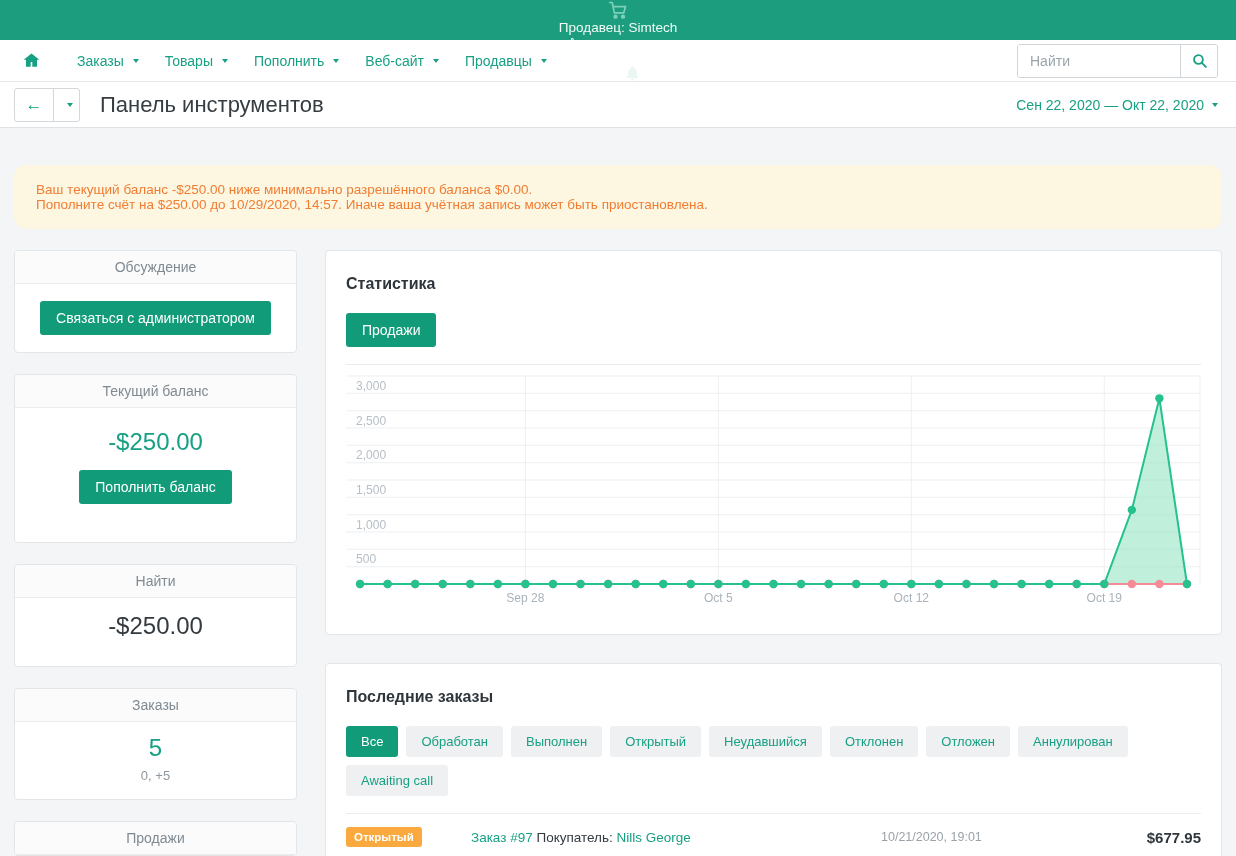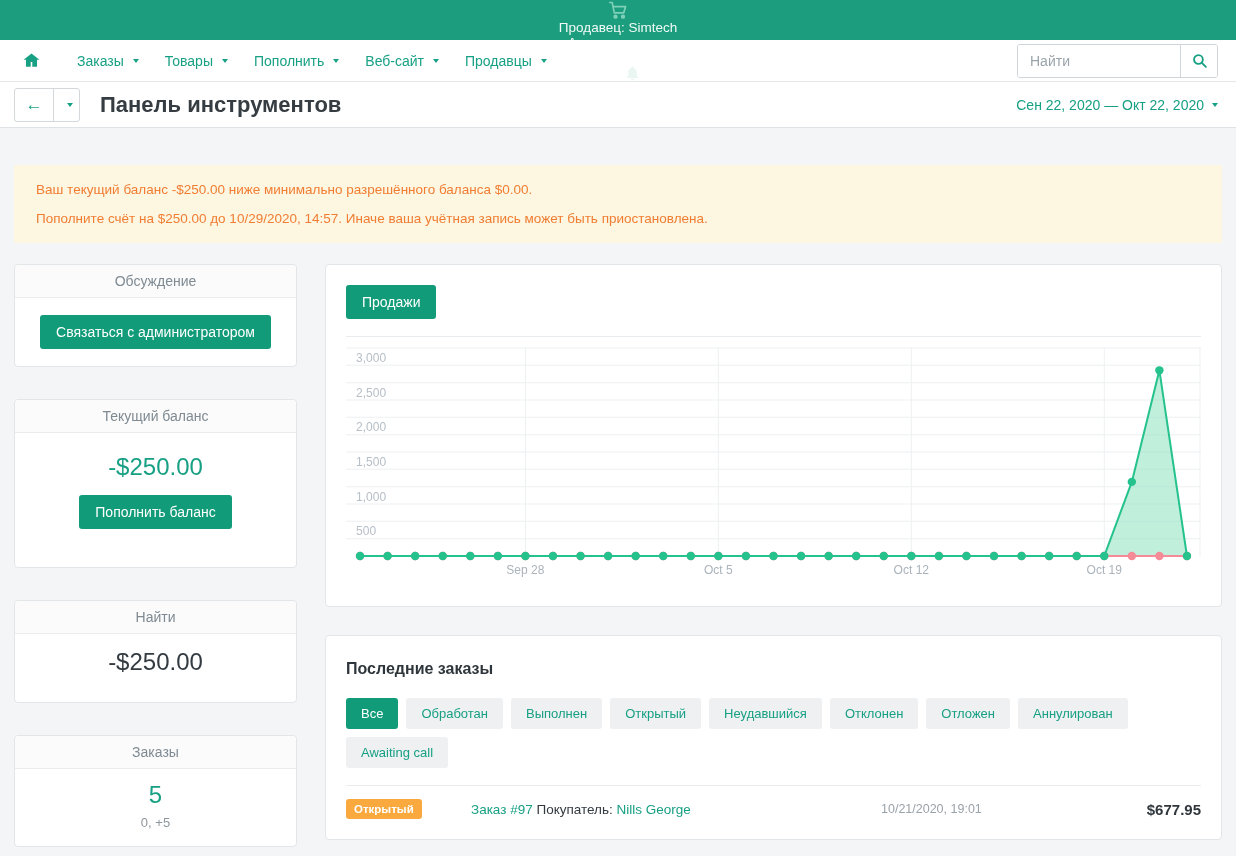--- a/index.html
+++ b/index.html
@@ -29,29 +29,29 @@
   .nav-item span{margin-right:2px;}
   .searchbox{margin-left:auto; display:flex; align-items:stretch; border:1px solid #cfd5d8; border-radius:3px; overflow:hidden; background:#fff; height:34px; margin-right:4px;}
   .searchbox input{border:none; outline:none; width:162px; padding:4px 12px; font-size:14px; color:#555; font-family:inherit;}
   .searchbox input::placeholder{color:#9aa4ab;}
   .searchbox button{width:37px; border:none; border-left:1px solid #cfd5d8; background:#fff; display:flex; align-items:center; justify-content:center; cursor:pointer;}
   
   .titlebar{height:46px; background:#fff; border-bottom:1px solid #dfe3e5; display:flex; align-items:center; padding:0 18px 0 14px;}
   .back-split{display:flex; border:1px solid #d4d8da; border-radius:3px; overflow:hidden; background:#fff; height:34px;}
   .back-split .bk{width:38px; display:flex; align-items:center; justify-content:center; cursor:pointer; color:var(--teal-link); font-size:17px; font-weight:bold;}
   .back-split .dd{width:26px; display:flex; align-items:center; justify-content:center; border-left:1px solid #d4d8da; cursor:pointer;}
-  .page-title{font-size:22px; font-weight:700; color:#363d42; margin-left:20px;}
+  .page-title{font-size:22px; font-weight:400; color:#363d42; margin-left:20px;}
   .daterange{margin-left:auto; color:var(--teal-link); font-size:14px; display:flex; align-items:center; cursor:pointer;}
   
   .content{padding:0 14px;}
-  .alert{margin-top:37px; background:var(--alert-bg); border-radius:0; padding:17px 22px; color:var(--alert-text); font-size:13.5px;}
-  .alert p + p{margin-top:14px;}
+  .alert{margin-top:37px; background:var(--alert-bg); border-radius:12px; padding:17px 22px; color:var(--alert-text); font-size:13.5px;}
+  .alert p + p{}
   .layout{display:flex; gap:28px; margin-top:21px; align-items:flex-start;}
   .sidebar{width:283px; flex:none;}
-  .card{background:#fff; border:1px solid var(--card-border); border-radius:4px; margin-bottom:32px;}
+  .card{background:#fff; border:1px solid var(--card-border); border-radius:4px; margin-bottom:21px;}
   .card-header{padding:8px 10px; text-align:center; color:var(--gray); font-size:14px; border-bottom:1px solid #ececec; background:#fbfbfb; border-radius:4px 4px 0 0;}
   .card-body{text-align:center; padding:14px 12px;}
   .big-val{font-size:24px; color:var(--dark);}
   .big-val.teal{color:var(--teal-link);}
   .sub-val{font-size:13px; color:#8e979e; margin-top:6px;}
   .btn{display:inline-block; background:var(--teal); color:#fff; border:none; border-radius:3px; padding:9px 16px; font-size:14px; cursor:pointer; font-family:inherit;}
   .pad-b{padding-bottom:38px;}
   .main{flex:1; min-width:0;}
   .panel{background:#fff; border:1px solid var(--card-border); border-radius:4px; padding:20px; margin-bottom:28px;}
   .panel h2{font-size:16px; font-weight:bold; color:#2f363b; margin:4px 0 20px;}
@@ -206,20 +206,21 @@
       <div class="card">
         <div class="card-header">Продажи</div>
 
       </div>
 
     </div>
 
     <div class="main">
 
       <div class="panel">
+        <h2>Статистика</h2>
         <button class="btn">Продажи</button>
         <div class="chart-divider">
           <svg id="sales-chart" class="chart-wrap" width="100%" height="240" viewBox="0 0 852 240" preserveAspectRatio="none">
               <line x1="0" y1="195.66666666666666" x2="852" y2="195.66666666666666" stroke="#edf0f2" stroke-width="1"></line>
               <line x1="0" y1="178.33333333333334" x2="852" y2="178.33333333333334" stroke="#edf0f2" stroke-width="1"></line>
               <line x1="0" y1="161" x2="852" y2="161" stroke="#edf0f2" stroke-width="1"></line>
               <line x1="0" y1="143.66666666666669" x2="852" y2="143.66666666666669" stroke="#edf0f2" stroke-width="1"></line>
               <line x1="0" y1="126.33333333333333" x2="852" y2="126.33333333333333" stroke="#edf0f2" stroke-width="1"></line>
               <line x1="0" y1="109" x2="852" y2="109" stroke="#edf0f2" stroke-width="1"></line>
               <line x1="0" y1="91.66666666666666" x2="852" y2="91.66666666666666" stroke="#edf0f2" stroke-width="1"></line>

